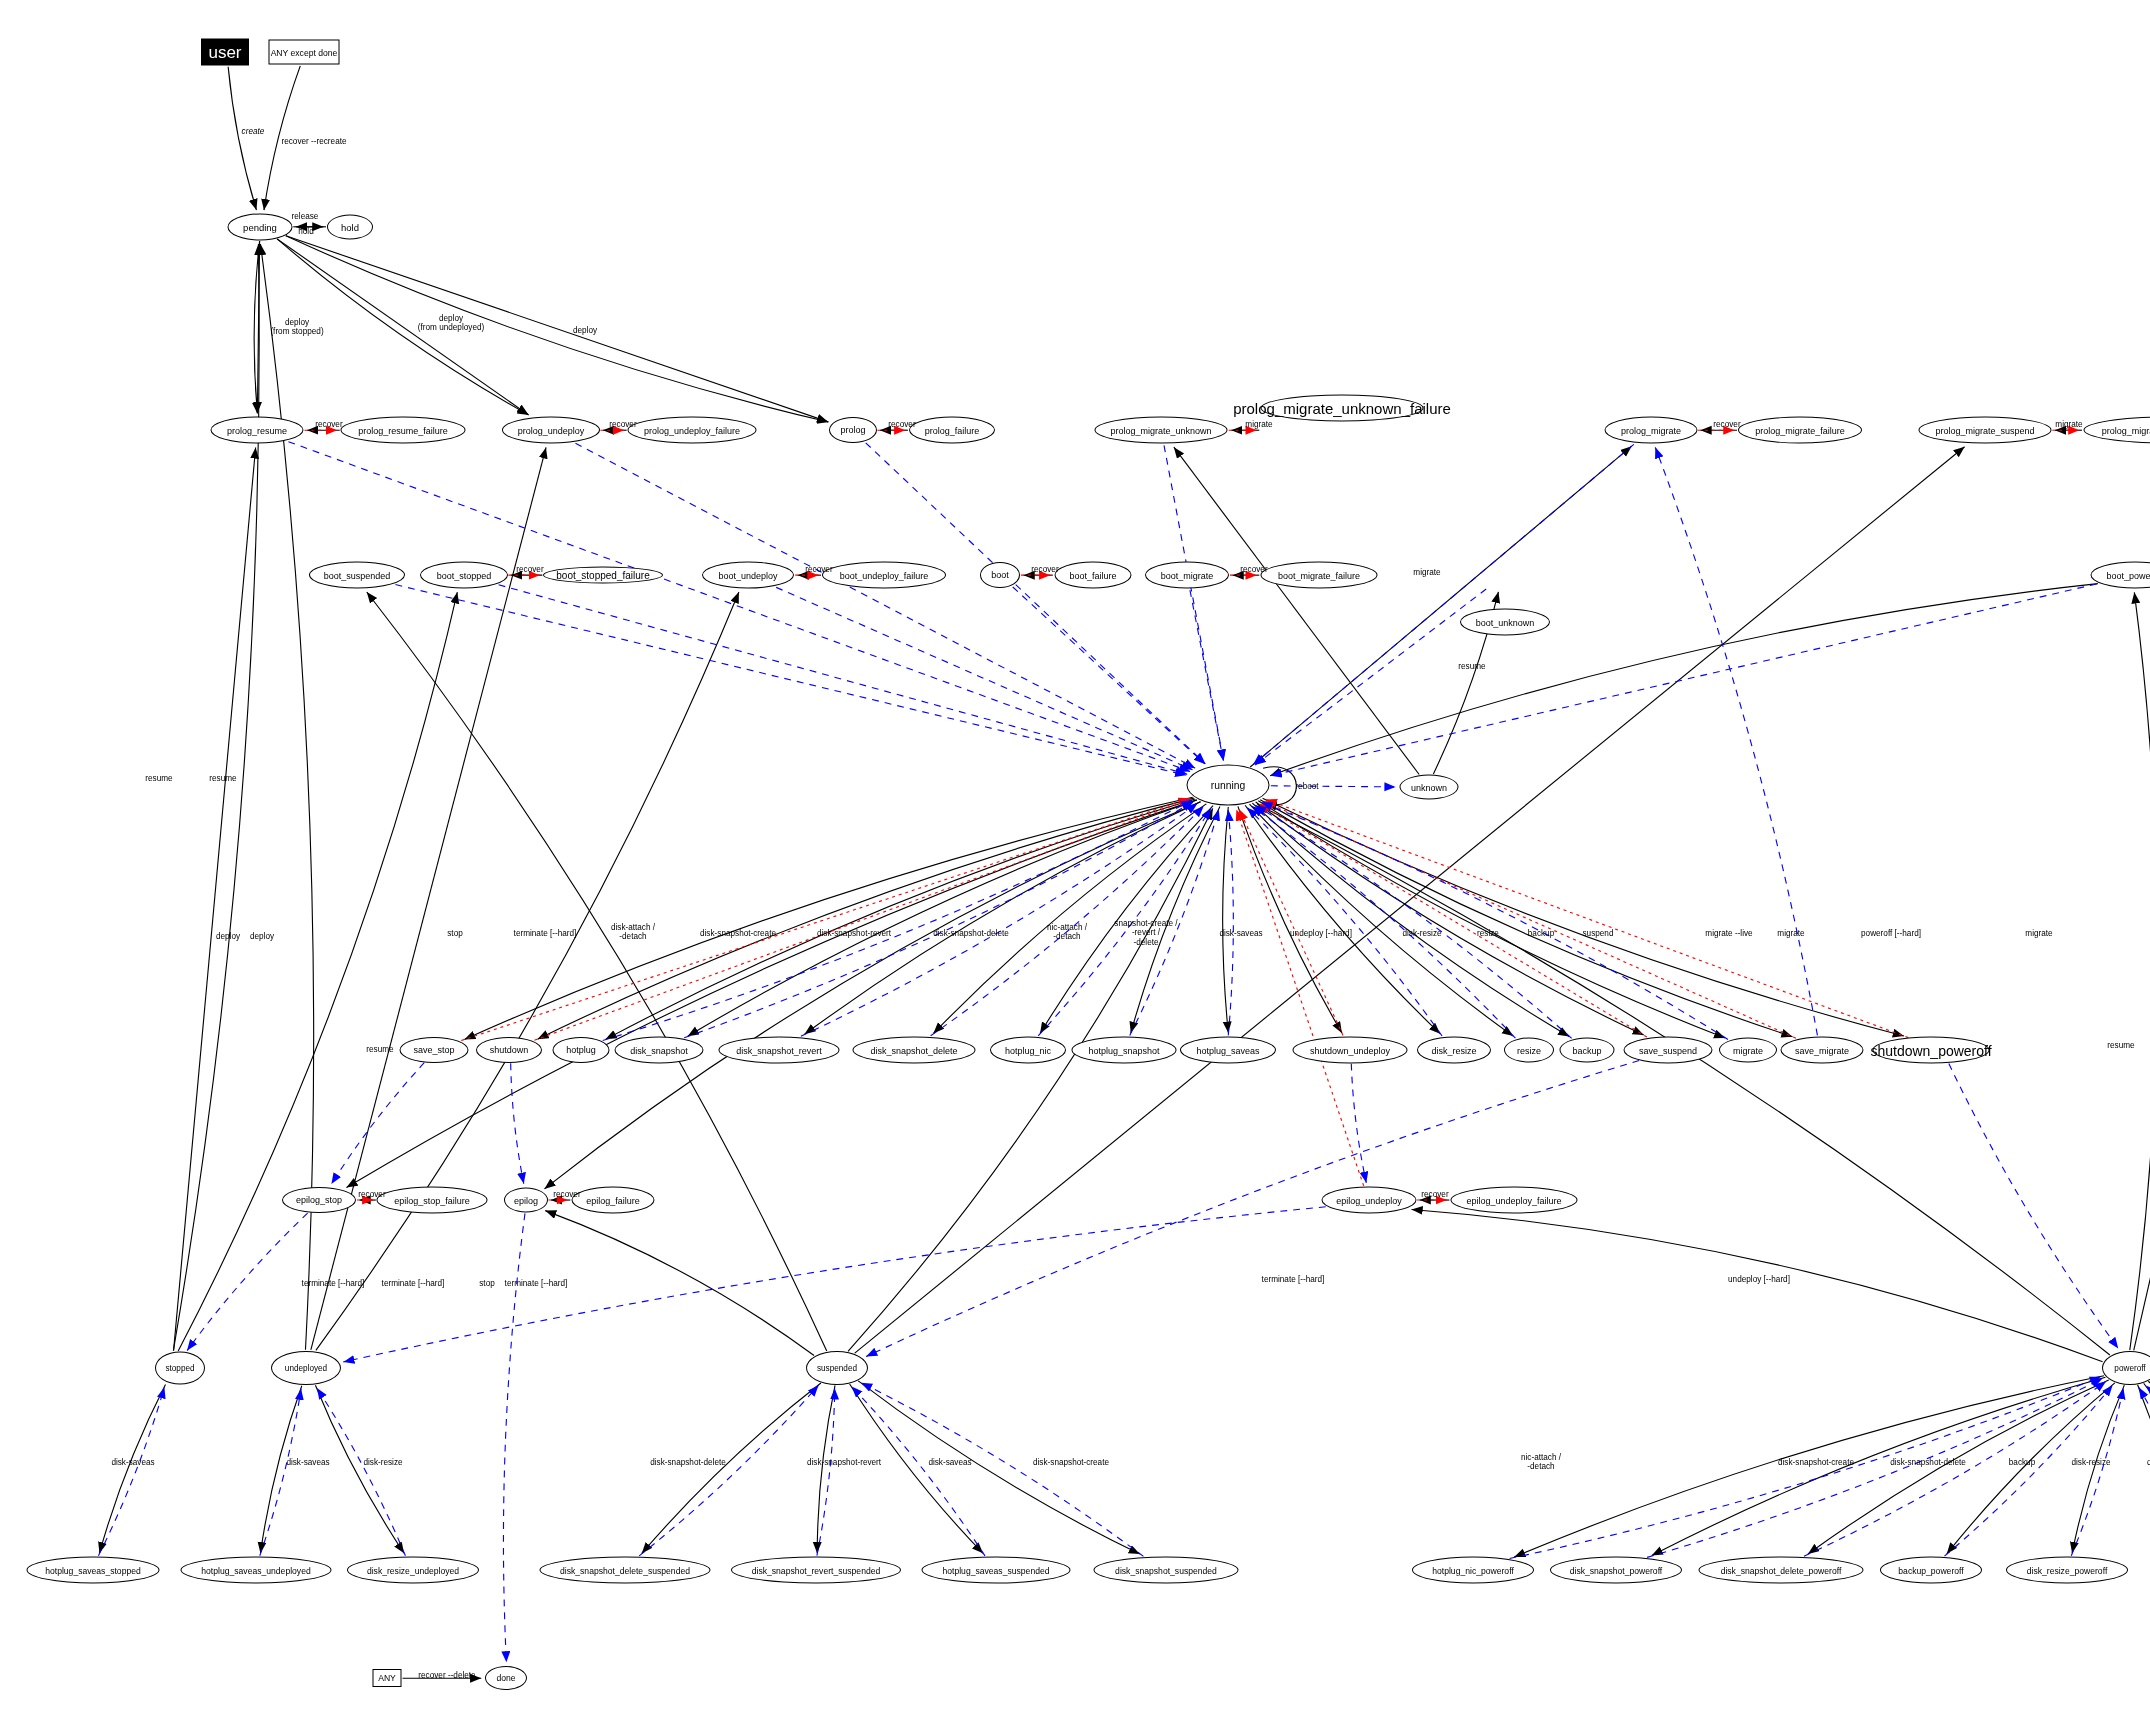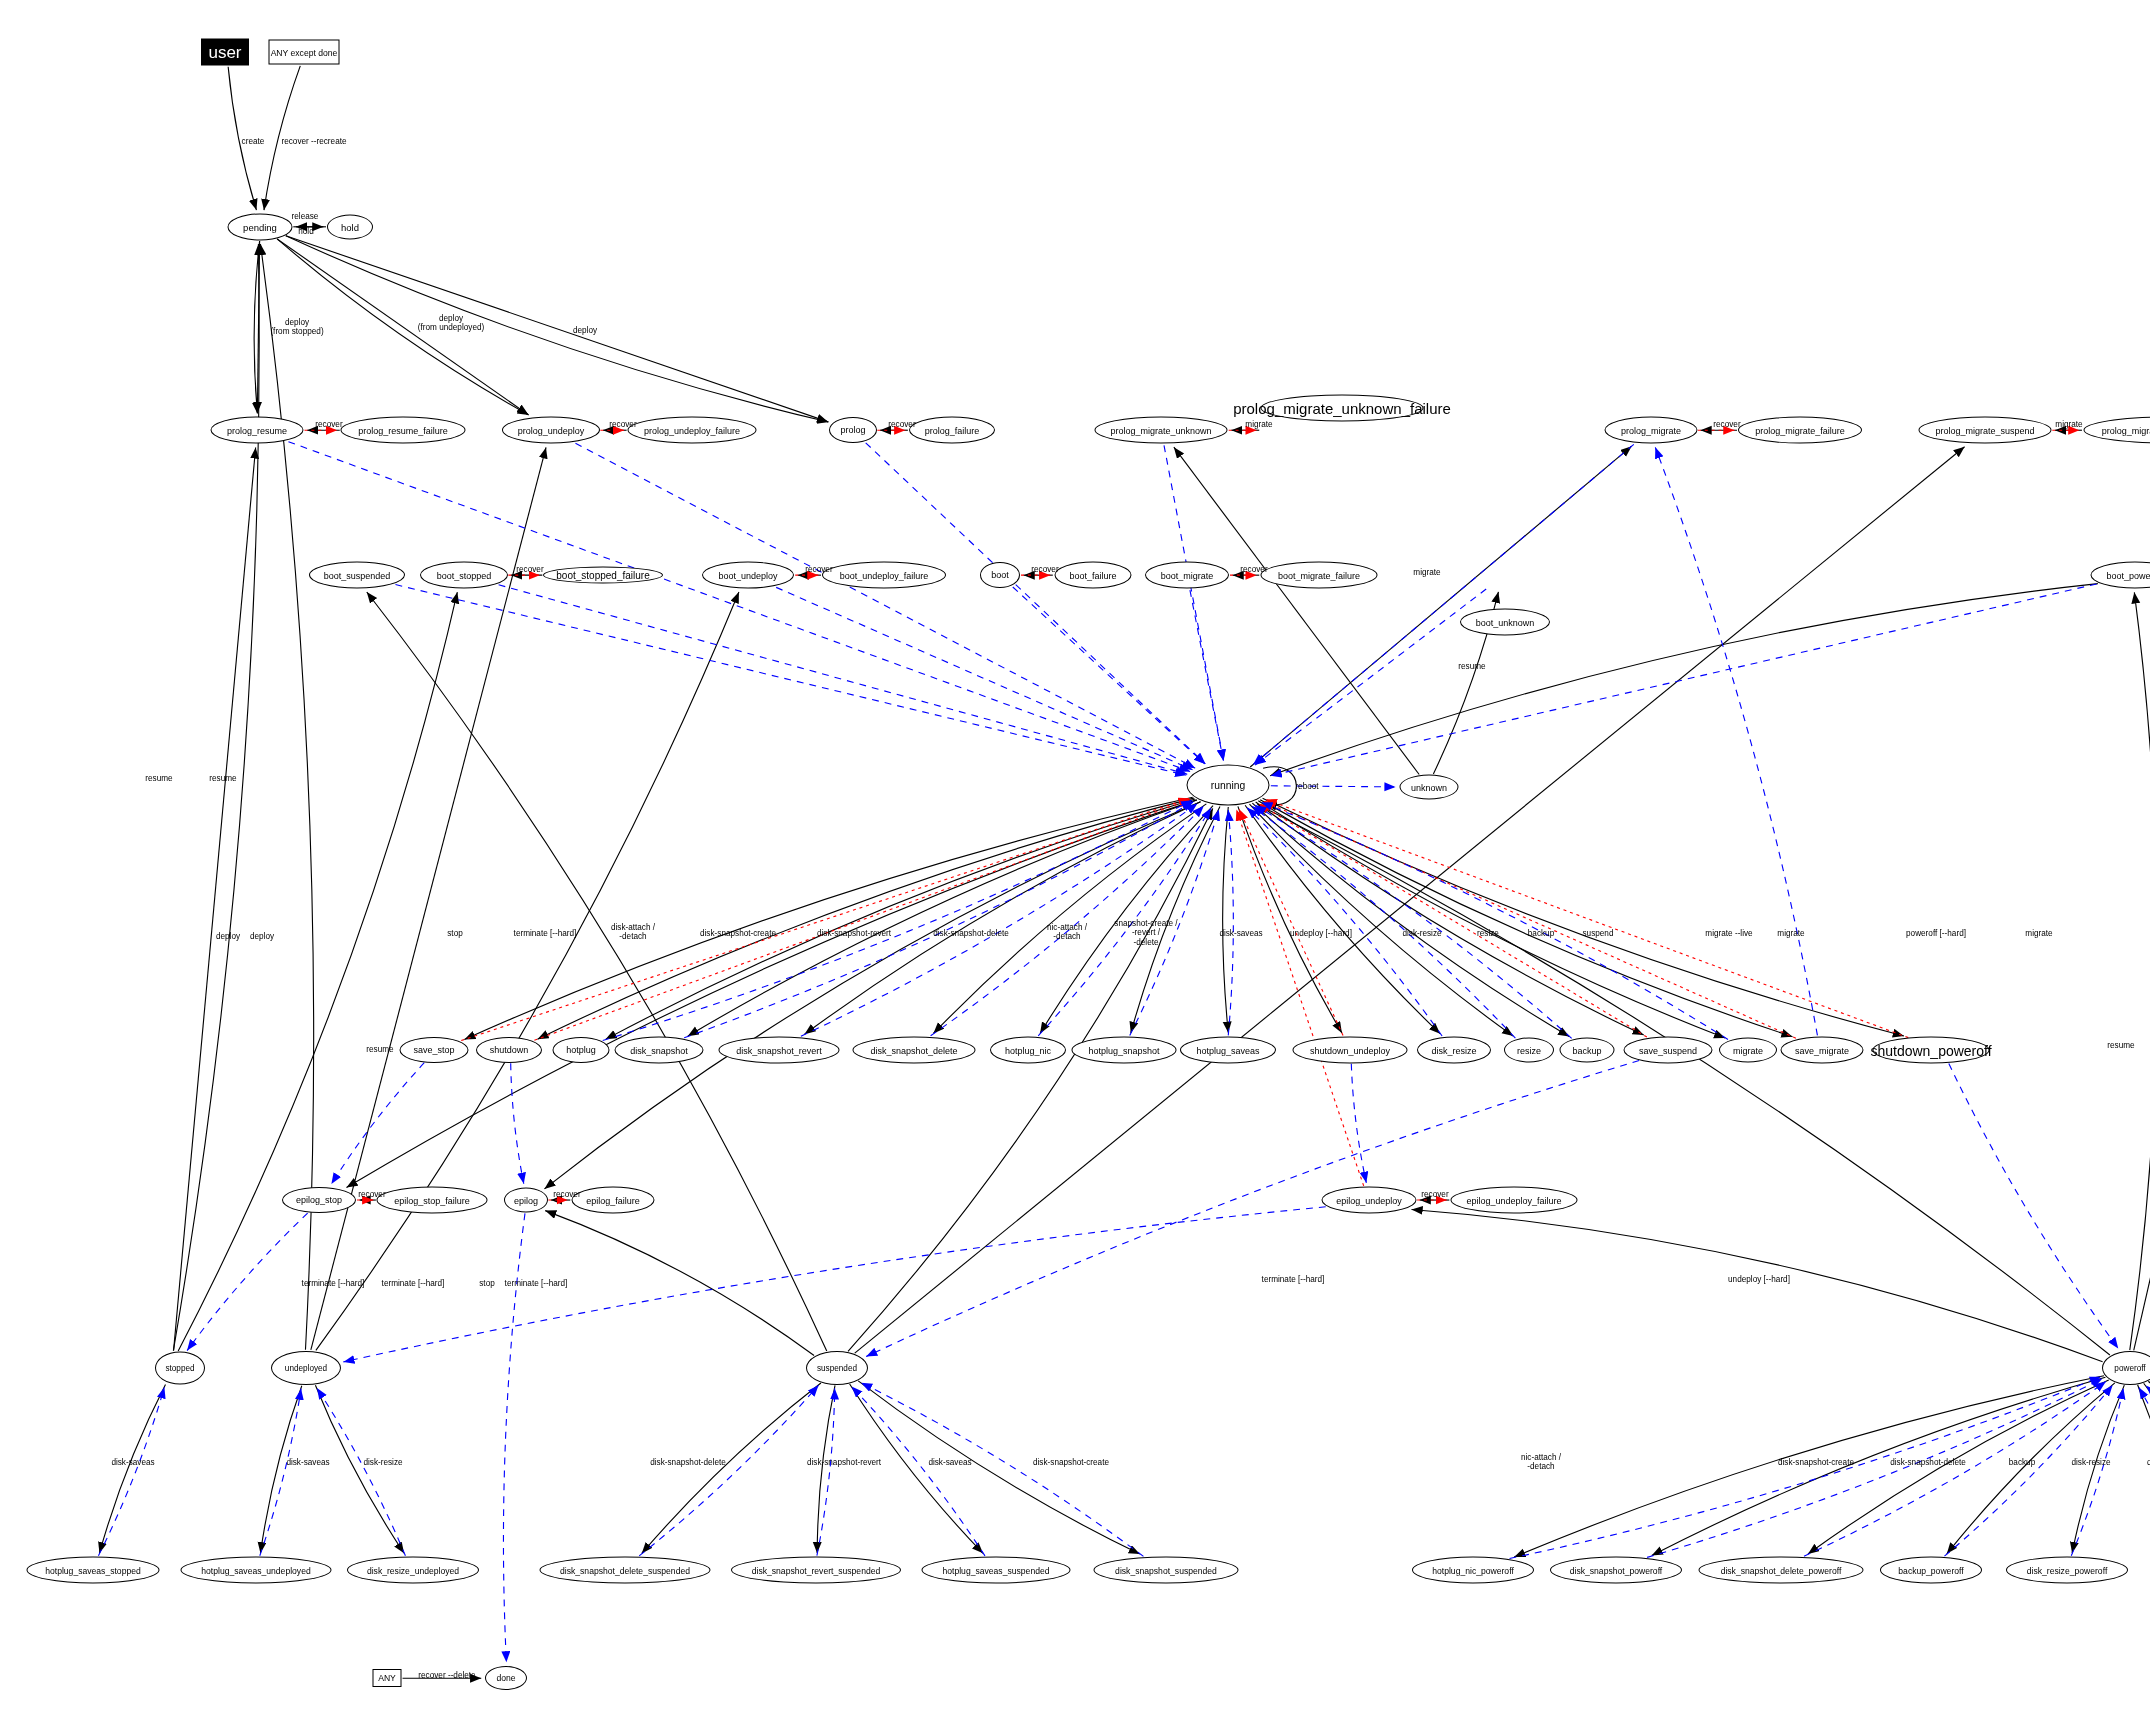--- a/index.html
+++ b/index.html
@@ -396,21 +396,21 @@
         <span>disk_resize_poweroff</span>
       </div>
       <div class="node rect" style="left: 387px; top: 1678px; width: 29px; height: 18px; font-size: 8.6px;">
         <span>ANY</span>
       </div>
       <div class="node ellipse" style="left: 506px; top: 1678px; width: 42px; height: 24px; font-size: 8.6px;">
         <span>done</span>
       </div>
     </div>
   <div id="label-layer">
-      <div class="elabel" style="left: 253px; top: 142px;">create</div>
+      <div class="elabel" style="left: 253px; top: 132px; font-style: italic;">create</div>
       <div class="elabel" style="left: 314px; top: 142px;">recover --recreate</div>
       <div class="elabel" style="left: 305px; top: 217px;">release</div>
       <div class="elabel" style="left: 306px; top: 232px;">hold</div>
       <div class="elabel" style="left: 297px; top: 327px;">deploy
 (from stopped)</div>
       <div class="elabel" style="left: 451px; top: 323px;">deploy
 (from undeployed)</div>
       <div class="elabel" style="left: 585px; top: 331px;">deploy</div>
       <div class="elabel" style="left: 329px; top: 425px;">recover</div>
       <div class="elabel" style="left: 623px; top: 425px;">recover</div>
@@ -443,21 +443,21 @@
 -revert /
 -delete</div>
       <div class="elabel" style="left: 1241px; top: 934px;">disk-saveas</div>
       <div class="elabel" style="left: 1321px; top: 934px;">undeploy [--hard]</div>
       <div class="elabel" style="left: 1422px; top: 934px;">disk-resize</div>
       <div class="elabel" style="left: 1488px; top: 934px;">resize</div>
       <div class="elabel" style="left: 1541px; top: 934px;">backup</div>
       <div class="elabel" style="left: 1598px; top: 934px;">suspend</div>
       <div class="elabel" style="left: 1729px; top: 934px;">migrate --live</div>
       <div class="elabel" style="left: 1791px; top: 934px;">migrate</div>
-      <div class="elabel" style="left: 1891px; top: 934px; margin-left: 45px;">poweroff [--hard]</div>
+      <div class="elabel" style="left: 1891px; top: 934px;">poweroff [--hard]</div>
       <div class="elabel" style="left: 2039px; top: 934px;">migrate</div>
       <div class="elabel" style="left: 2121px; top: 1046px;">resume</div>
       <div class="elabel" style="left: 372px; top: 1195px;">recover</div>
       <div class="elabel" style="left: 567px; top: 1195px;">recover</div>
       <div class="elabel" style="left: 1435px; top: 1195px;">recover</div>
       <div class="elabel" style="left: 333px; top: 1284px;">terminate [--hard]</div>
       <div class="elabel" style="left: 413px; top: 1284px;">terminate [--hard]</div>
       <div class="elabel" style="left: 487px; top: 1284px;">stop</div>
       <div class="elabel" style="left: 536px; top: 1284px;">terminate [--hard]</div>
       <div class="elabel" style="left: 1293px; top: 1280px;">terminate [--hard]</div>

